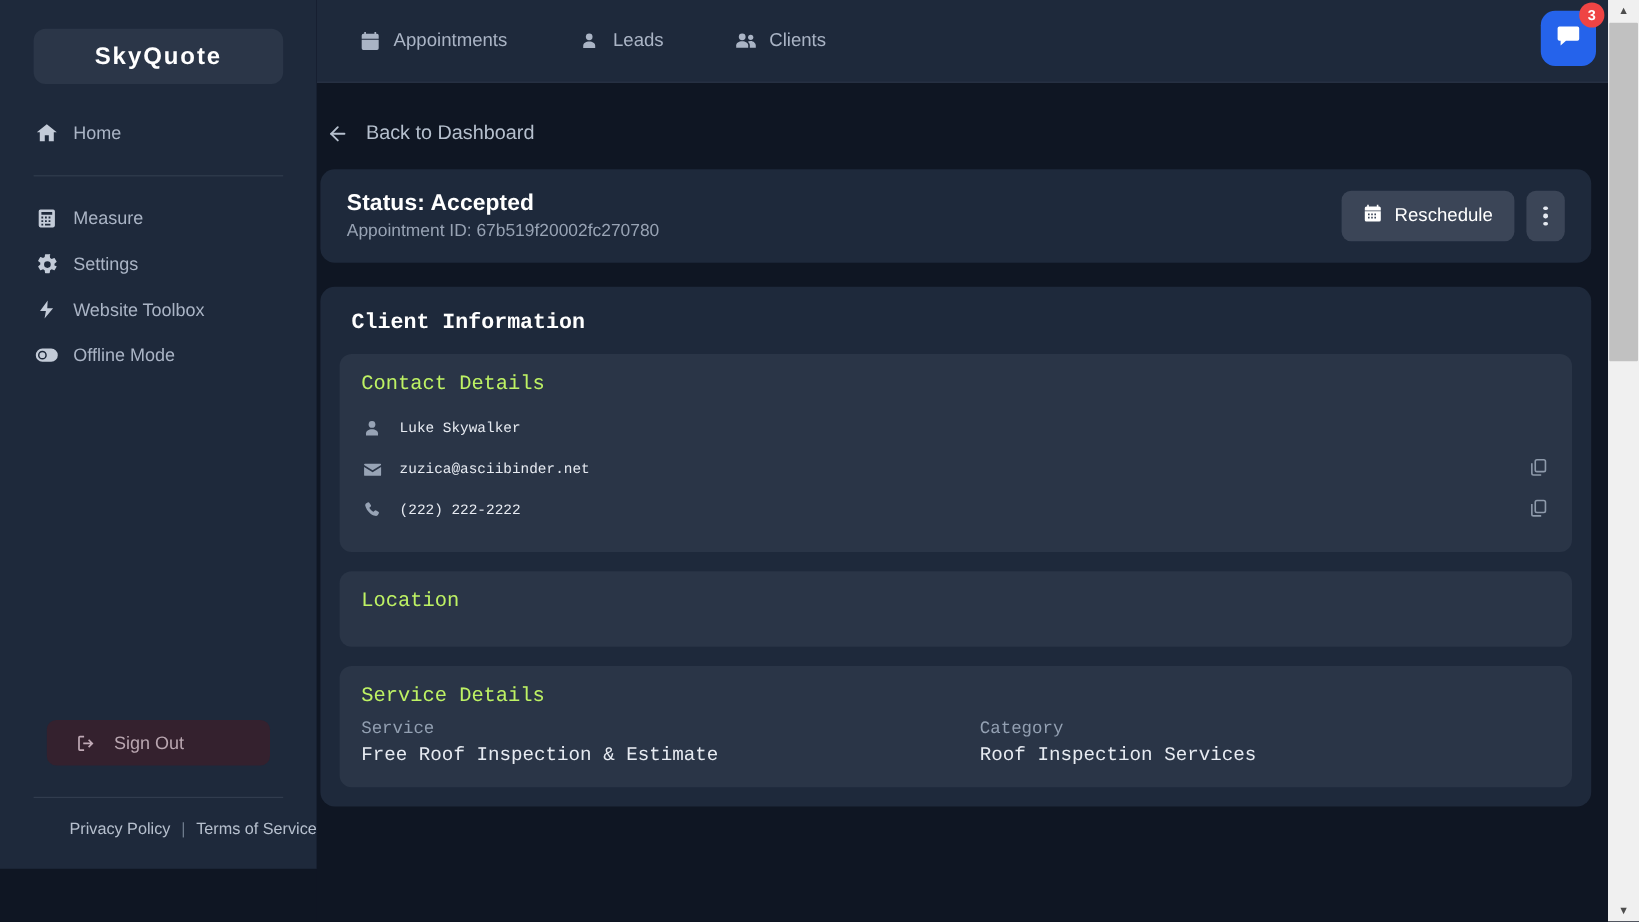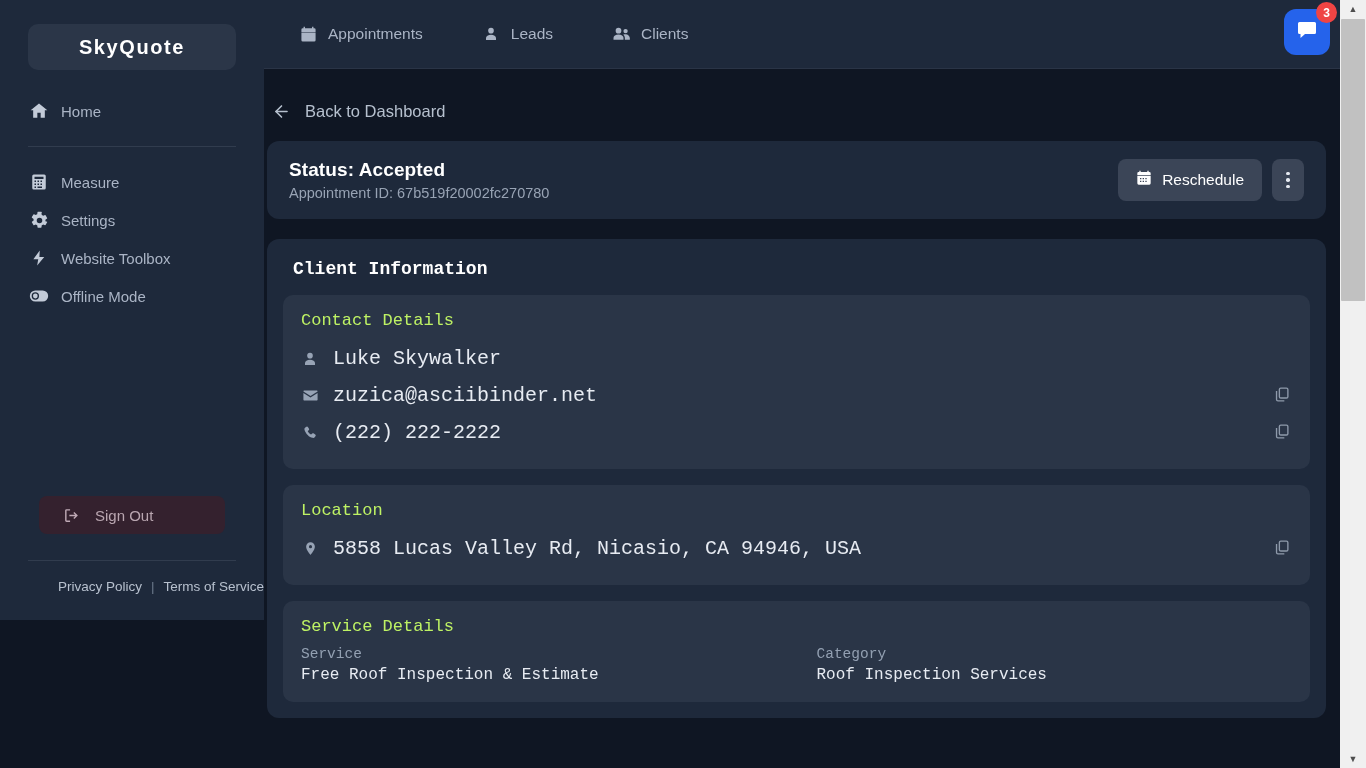--- a/index.html
+++ b/index.html
@@ -16,21 +16,21 @@
     position: relative;
     width: 1366px;
     height: 768px;
     display: flex;
     background: #0f1623;
   }
 
   
   .sidebar {
     width: 264px;
-    height: 620px;
+    height: 724px;
     background: #1e293b;
     flex: 0 0 264px;
     display: flex;
     flex-direction: column;
     padding: 0;
     position: relative;
   }
 
   .logo-wrap {
     padding: 24px 28px 0 28px;
@@ -260,21 +260,21 @@
 
   .row {
     display: flex;
     align-items: center;
     gap: 14px;
     min-height: 34px;
     padding: 7px 0;
     position: relative;
   }
   .row .ico { width: 18px; height: 18px; flex: 0 0 18px; display:flex; align-items:center; justify-content:center; color:#97a3b5; }
-  .row .val { color: #e7ebf2; font-size: 20px; }
+  .row .val { color: #e7ebf2; font-size: 12px; }
   .copy-btn {
     position: absolute;
     right: 0;
     top: 50%;
     transform: translateY(-50%);
     width: 22px;
     height: 22px;
     display: flex;
     align-items: center;
     justify-content: center;
@@ -540,36 +540,20 @@
                     <rect x="9" y="3" width="12" height="14" rx="2"></rect>
                     <path d="M5 7v12a2 2 0 0 0 2 2h9"></path>
                   </svg>
               </span>
             </button>
           </div>
         </div>
 
         <div class="panel">
           <div class="panel-label">Location</div>
-          <div class="row">
-            <span class="ico">
-              <svg width="15" height="15" viewBox="0 0 24 24" fill="currentColor">
-                  <path d="M12 2a7 7 0 0 0-7 7c0 5.2 7 13 7 13s7-7.8 7-13a7 7 0 0 0-7-7zm0 9.5A2.5 2.5 0 1 1 14.5 9 2.5 2.5 0 0 1 12 11.5z"></path>
-                </svg>
-            </span>
-            <span class="val">5858 Lucas Valley Rd, Nicasio, CA 94946, USA</span>
-            <button class="copy-btn">
-              <span>
-                <svg width="17" height="17" viewBox="0 0 24 24" fill="none" stroke="currentColor" stroke-width="1.9" stroke-linejoin="round">
-                    <rect x="9" y="3" width="12" height="14" rx="2"></rect>
-                    <path d="M5 7v12a2 2 0 0 0 2 2h9"></path>
-                  </svg>
-              </span>
-            </button>
-          </div>
         </div>
 
         <div class="panel">
           <div class="panel-label">Service Details</div>
           <div class="svc-grid">
             <div>
               <div class="svc-k">Service</div>
               <div class="svc-v">Free Roof Inspection &amp; Estimate</div>
             </div>
             <div>

